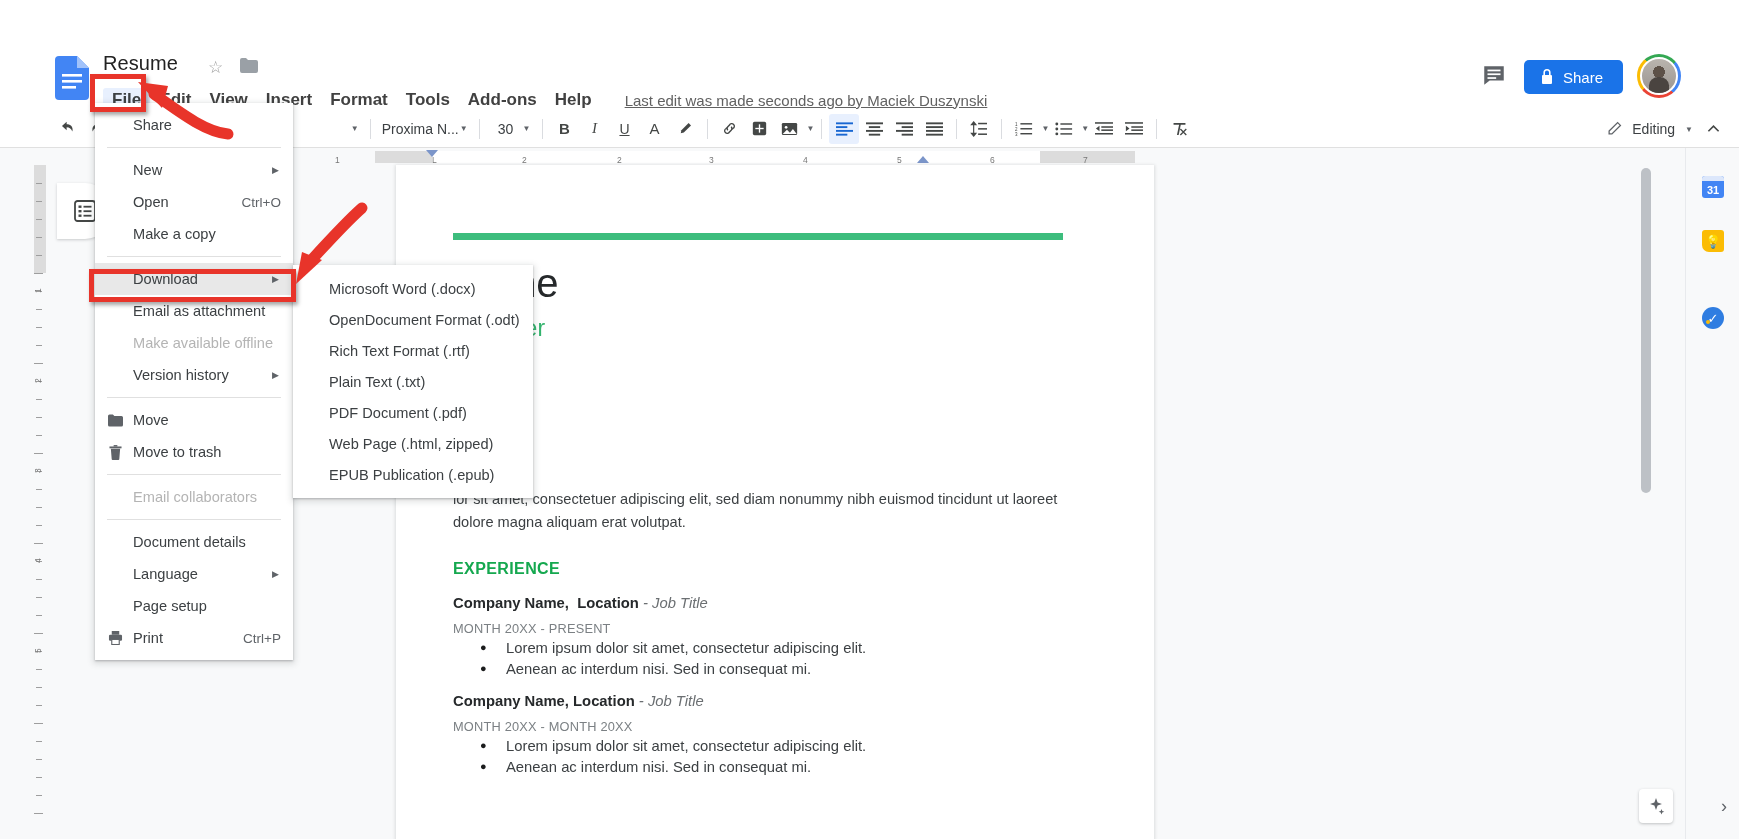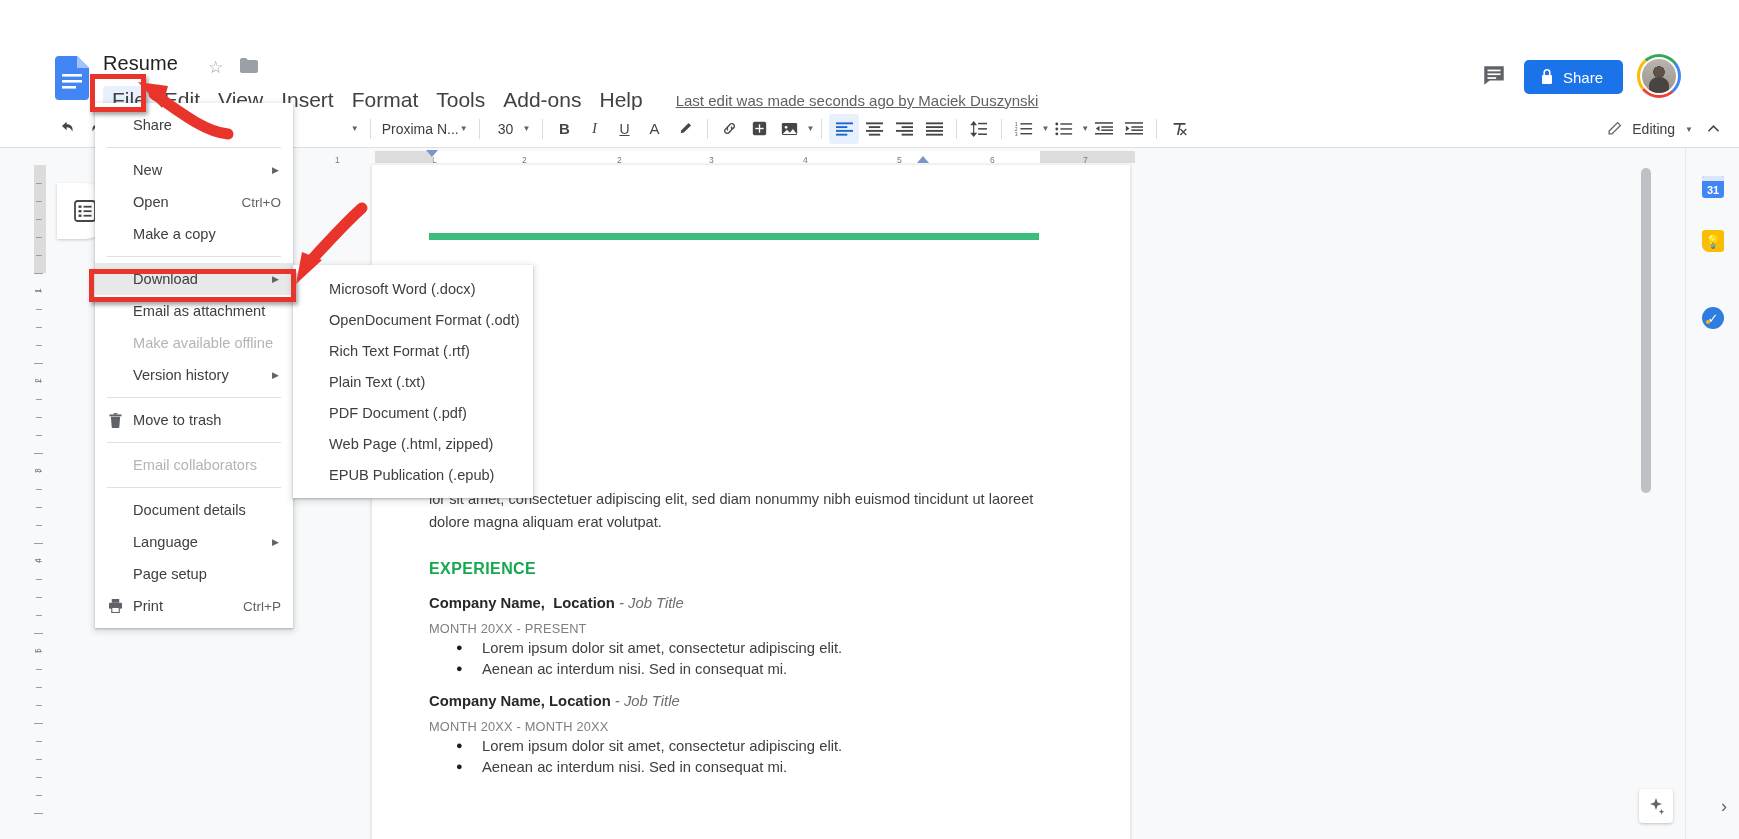--- a/index.html
+++ b/index.html
@@ -15,21 +15,21 @@
   .header { position: absolute; left: 0; top: 0; width: 1379px; height: 110px; background: #fff; }
   .docs-logo { position: absolute; left: 55px; top: 56px; width: 34px; height: 44px; }
   .docs-logo svg { display: block; }
 
   .doc-title { position: absolute; left: 103px; top: 52px; font-size: 20px; color: #222; letter-spacing: .1px; white-space: nowrap; }
   .title-star { position: absolute; left: 208px; top: 57px; font-size: 17px; color: #9e9e9e; }
   .title-folder { position: absolute; left: 240px; top: 58px; width: 18px; height: 15px; }
   .title-folder svg { display: block; }
 
   .menubar { position: absolute; left: 103px; top: 88px; display: flex; align-items: center; height: 24px; }
-  .menu-item { font-size: 21px; color: #414141; padding: 2px 9px; border-radius: 3px; cursor: default; white-space: nowrap; }
+  .menu-item { font-size: 17px; color: #414141; padding: 2px 9px; border-radius: 3px; cursor: default; white-space: nowrap; font-weight: bold; }
   .menu-item.active { background: #e8f0fe; color: #3c4043; }
   .lastedit { font-size: 15px; color: #616161; text-decoration: underline; margin-left: 24px; white-space: nowrap; cursor: pointer; }
 
   .comment-btn { position: absolute; left: 1481px; top: 62px; width: 26px; height: 26px; }
   .comment-btn svg { display: block; }
 
   .share-btn {
     position: absolute; left: 1524px; top: 60px; height: 34px; padding: 0 20px 0 16px;
     background: #1a73e8; border-radius: 5px; display: flex; align-items: center; gap: 9px;
     color: #fff; font-size: 15px; cursor: pointer; border: none;
@@ -87,21 +87,21 @@
   .indent-bot { top: 8px; border-bottom: 7px solid #7b95c9; }
 
   .vruler { position: absolute; left: 31px; top: 17px; width: 17px; height: 674px; background: #f8f9fa; }
   .vruler .vtrack { position: absolute; left: 3px; top: 0; width: 12px; height: 674px; }
   .vruler .vedge { position: absolute; left: 3px; top: 0; width: 12px; height: 108px; background: #dcdcdc; }
   .vtick { position: absolute; left: 5px; width: 6px; height: 1px; background: #9e9e9e; }
   .vtickL { position: absolute; left: 3px; width: 9px; height: 1px; background: #9e9e9e; }
   .vnum { position: absolute; left: 2px; font-size: 8.5px; color: #777; transform: rotate(-90deg); transform-origin: left top; }
 
   
-  .page { position: absolute; left: 372px; top: 17px; width: 758px; height: 674px; background: #fff;
+  .page { position: absolute; left: 396px; top: 17px; width: 758px; height: 674px; background: #fff;
           box-shadow: 0 1px 3px 1px rgba(60,64,67,.15); }
   .greenbar { position: absolute; left: 57px; top: 68px; width: 610px; height: 7px; background: #3dbd7d; }
 
   .doc-name { position: absolute; left: 57px; top: 96px; font-size: 40px; color: #26292b; letter-spacing: -.4px; }
   .doc-role { position: absolute; left: 57px; top: 150px; font-size: 23px; color: #34b46e; }
   .doc-phone { position: absolute; left: 57px; top: 194px; font-size: 14.5px; color: #5c6063; }
   .doc-email { position: absolute; left: 57px; top: 237px; font-size: 14.5px; color: #5c6063; }
   .doc-intro { position: absolute; left: 57px; top: 323px; width: 620px; font-size: 14.6px; line-height: 23px; color: #3c4043; }
   .sec-head { position: absolute; left: 57px; font-size: 16px; font-weight: bold; color: #15a84f; letter-spacing: .4px; }
   .job-title-line { position: absolute; left: 57px; font-size: 14.8px; color: #3c4043; }
@@ -565,20 +565,28 @@
     <div class="mi disabled">
       <span>Make available offline</span>
     </div>
     <div class="mi">
       <span>Version history</span>
       <span class="arrow">▶</span>
     </div>
     <div class="mdiv"></div>
     <div class="mi">
       <span class="mi-icon">
+        <svg width="15" height="13" viewBox="0 0 16 13">
+            <path d="M0 1.6A1.6 1.6 0 0 1 1.6 0h3.6l1.6 1.8h7.6A1.6 1.6 0 0 1 16 3.4v8A1.6 1.6 0 0 1 14.4 13H1.6A1.6 1.6 0 0 1 0 11.4z" fill="#5f6368"></path>
+          </svg>
+      </span>
+      <span>Move</span>
+    </div>
+    <div class="mi">
+      <span class="mi-icon">
         <svg width="13" height="15" viewBox="0 0 14 16">
             <rect x="0.5" y="1.5" width="13" height="2" fill="#5f6368"></rect>
             <rect x="5" y="0" width="4" height="1.6" fill="#5f6368"></rect>
             <path d="M2 4h10l-.9 11a1 1 0 0 1-1 1H3.9a1 1 0 0 1-1-1z" fill="#5f6368"></path>
           </svg>
       </span>
       <span>Move to trash</span>
     </div>
     <div class="mdiv"></div>
     <div class="mi disabled">

